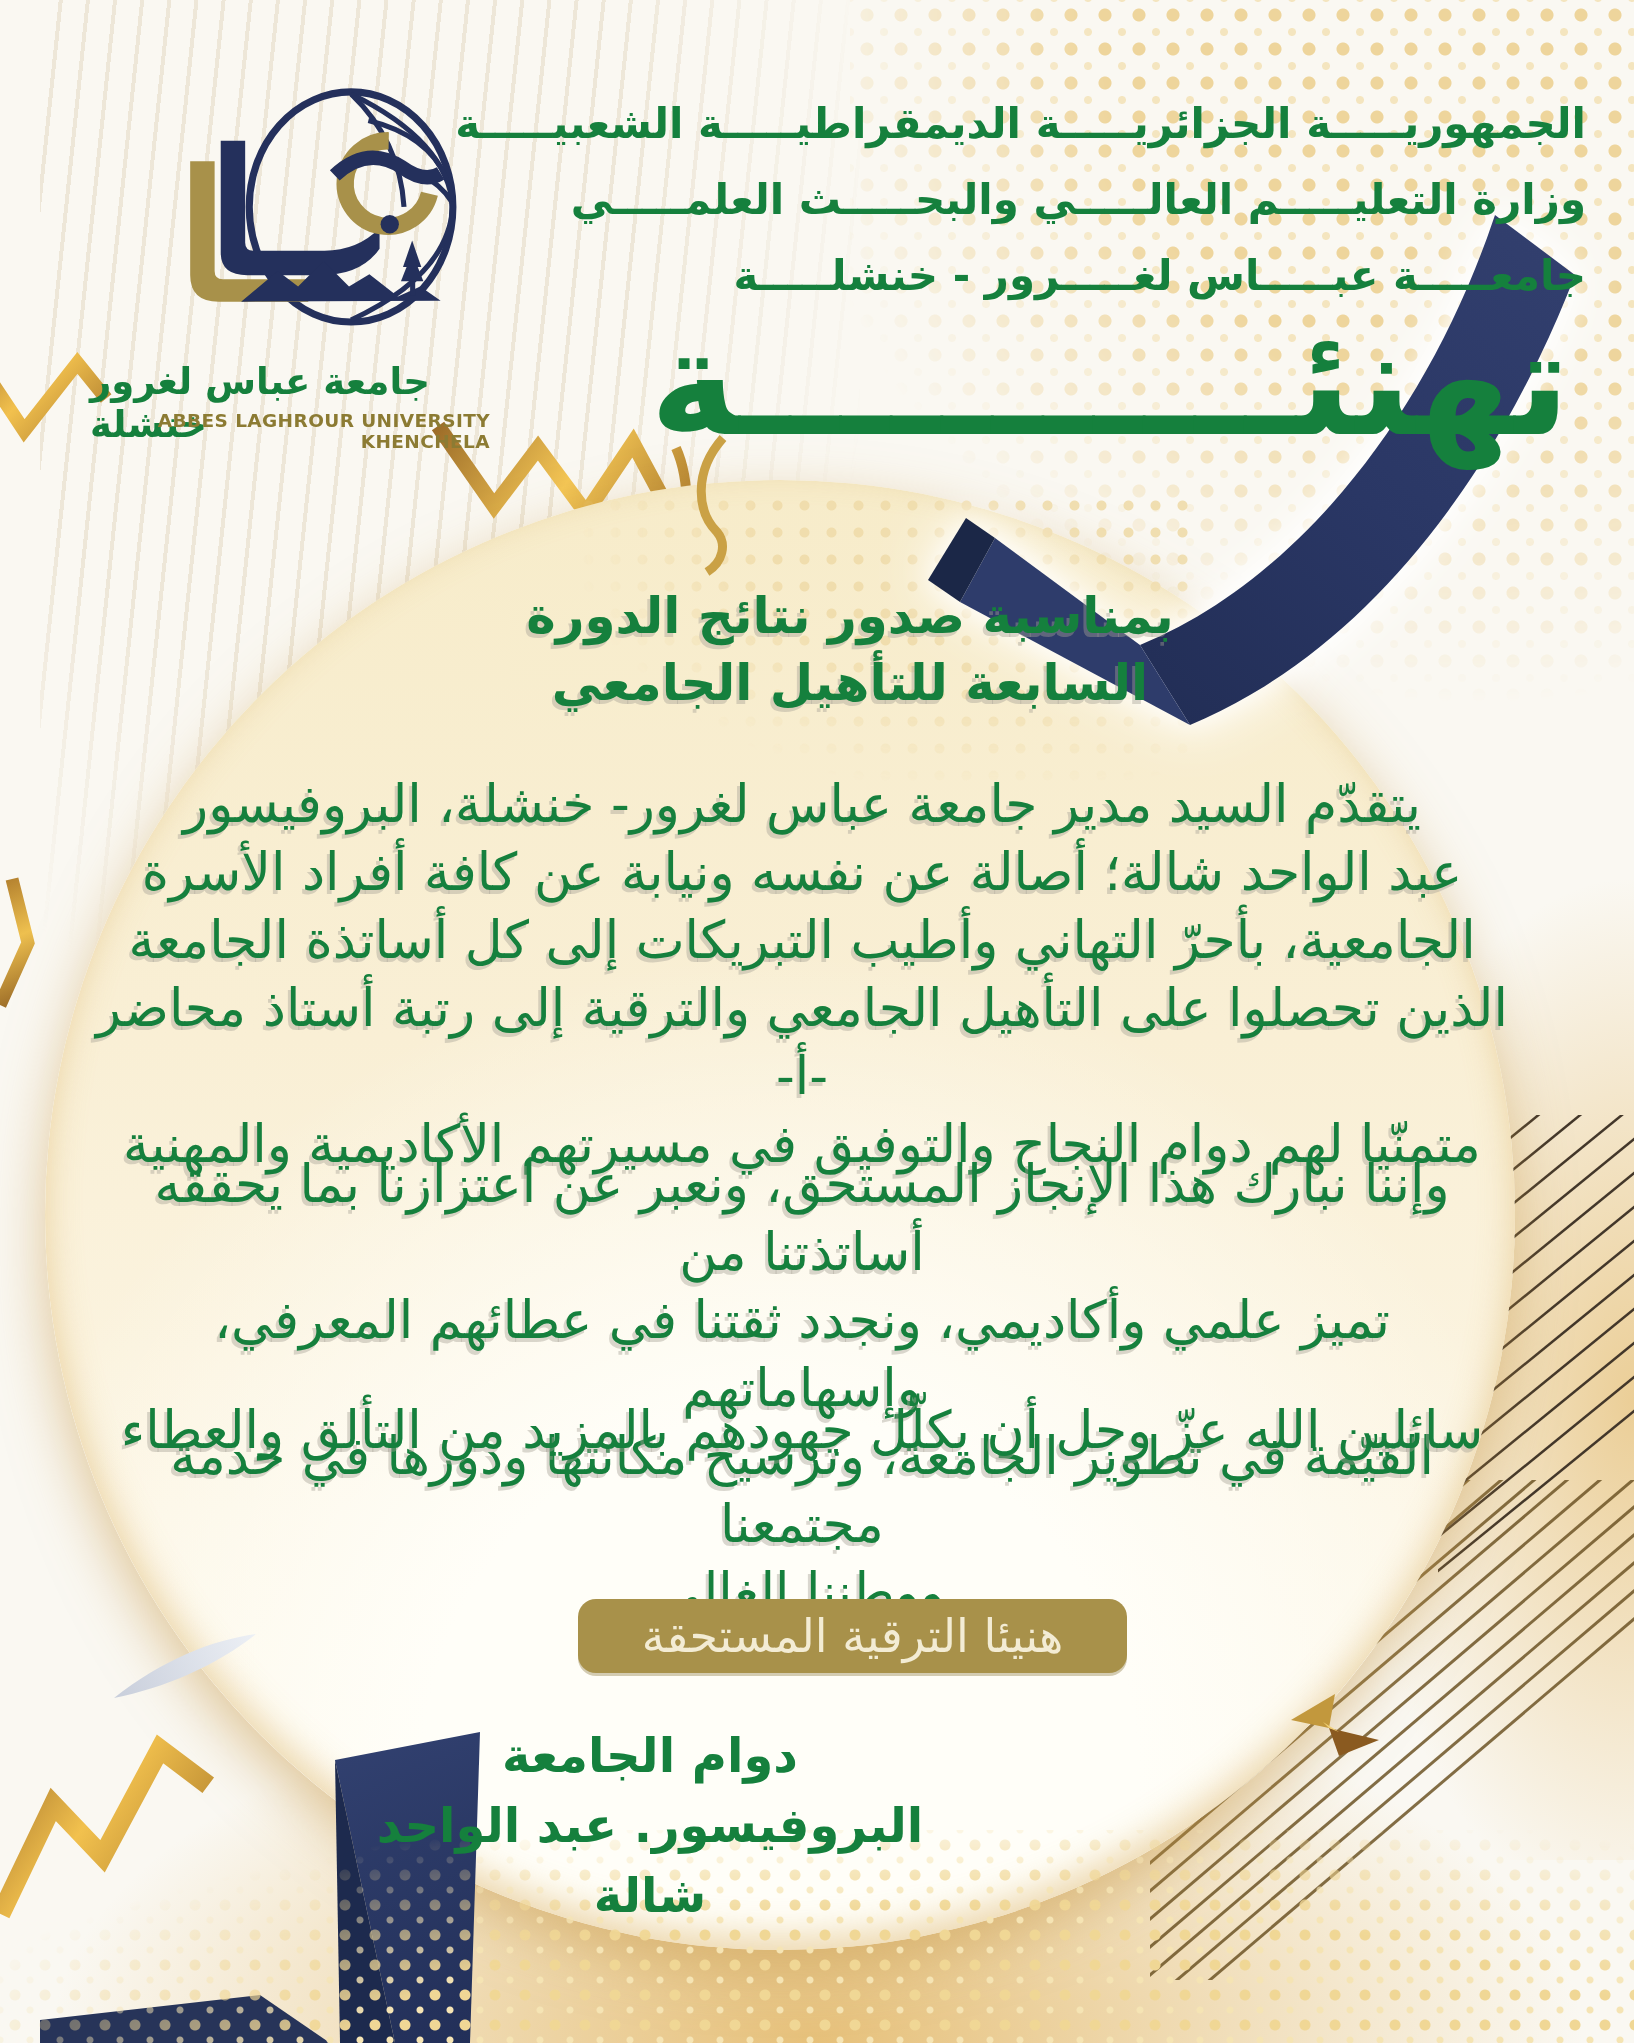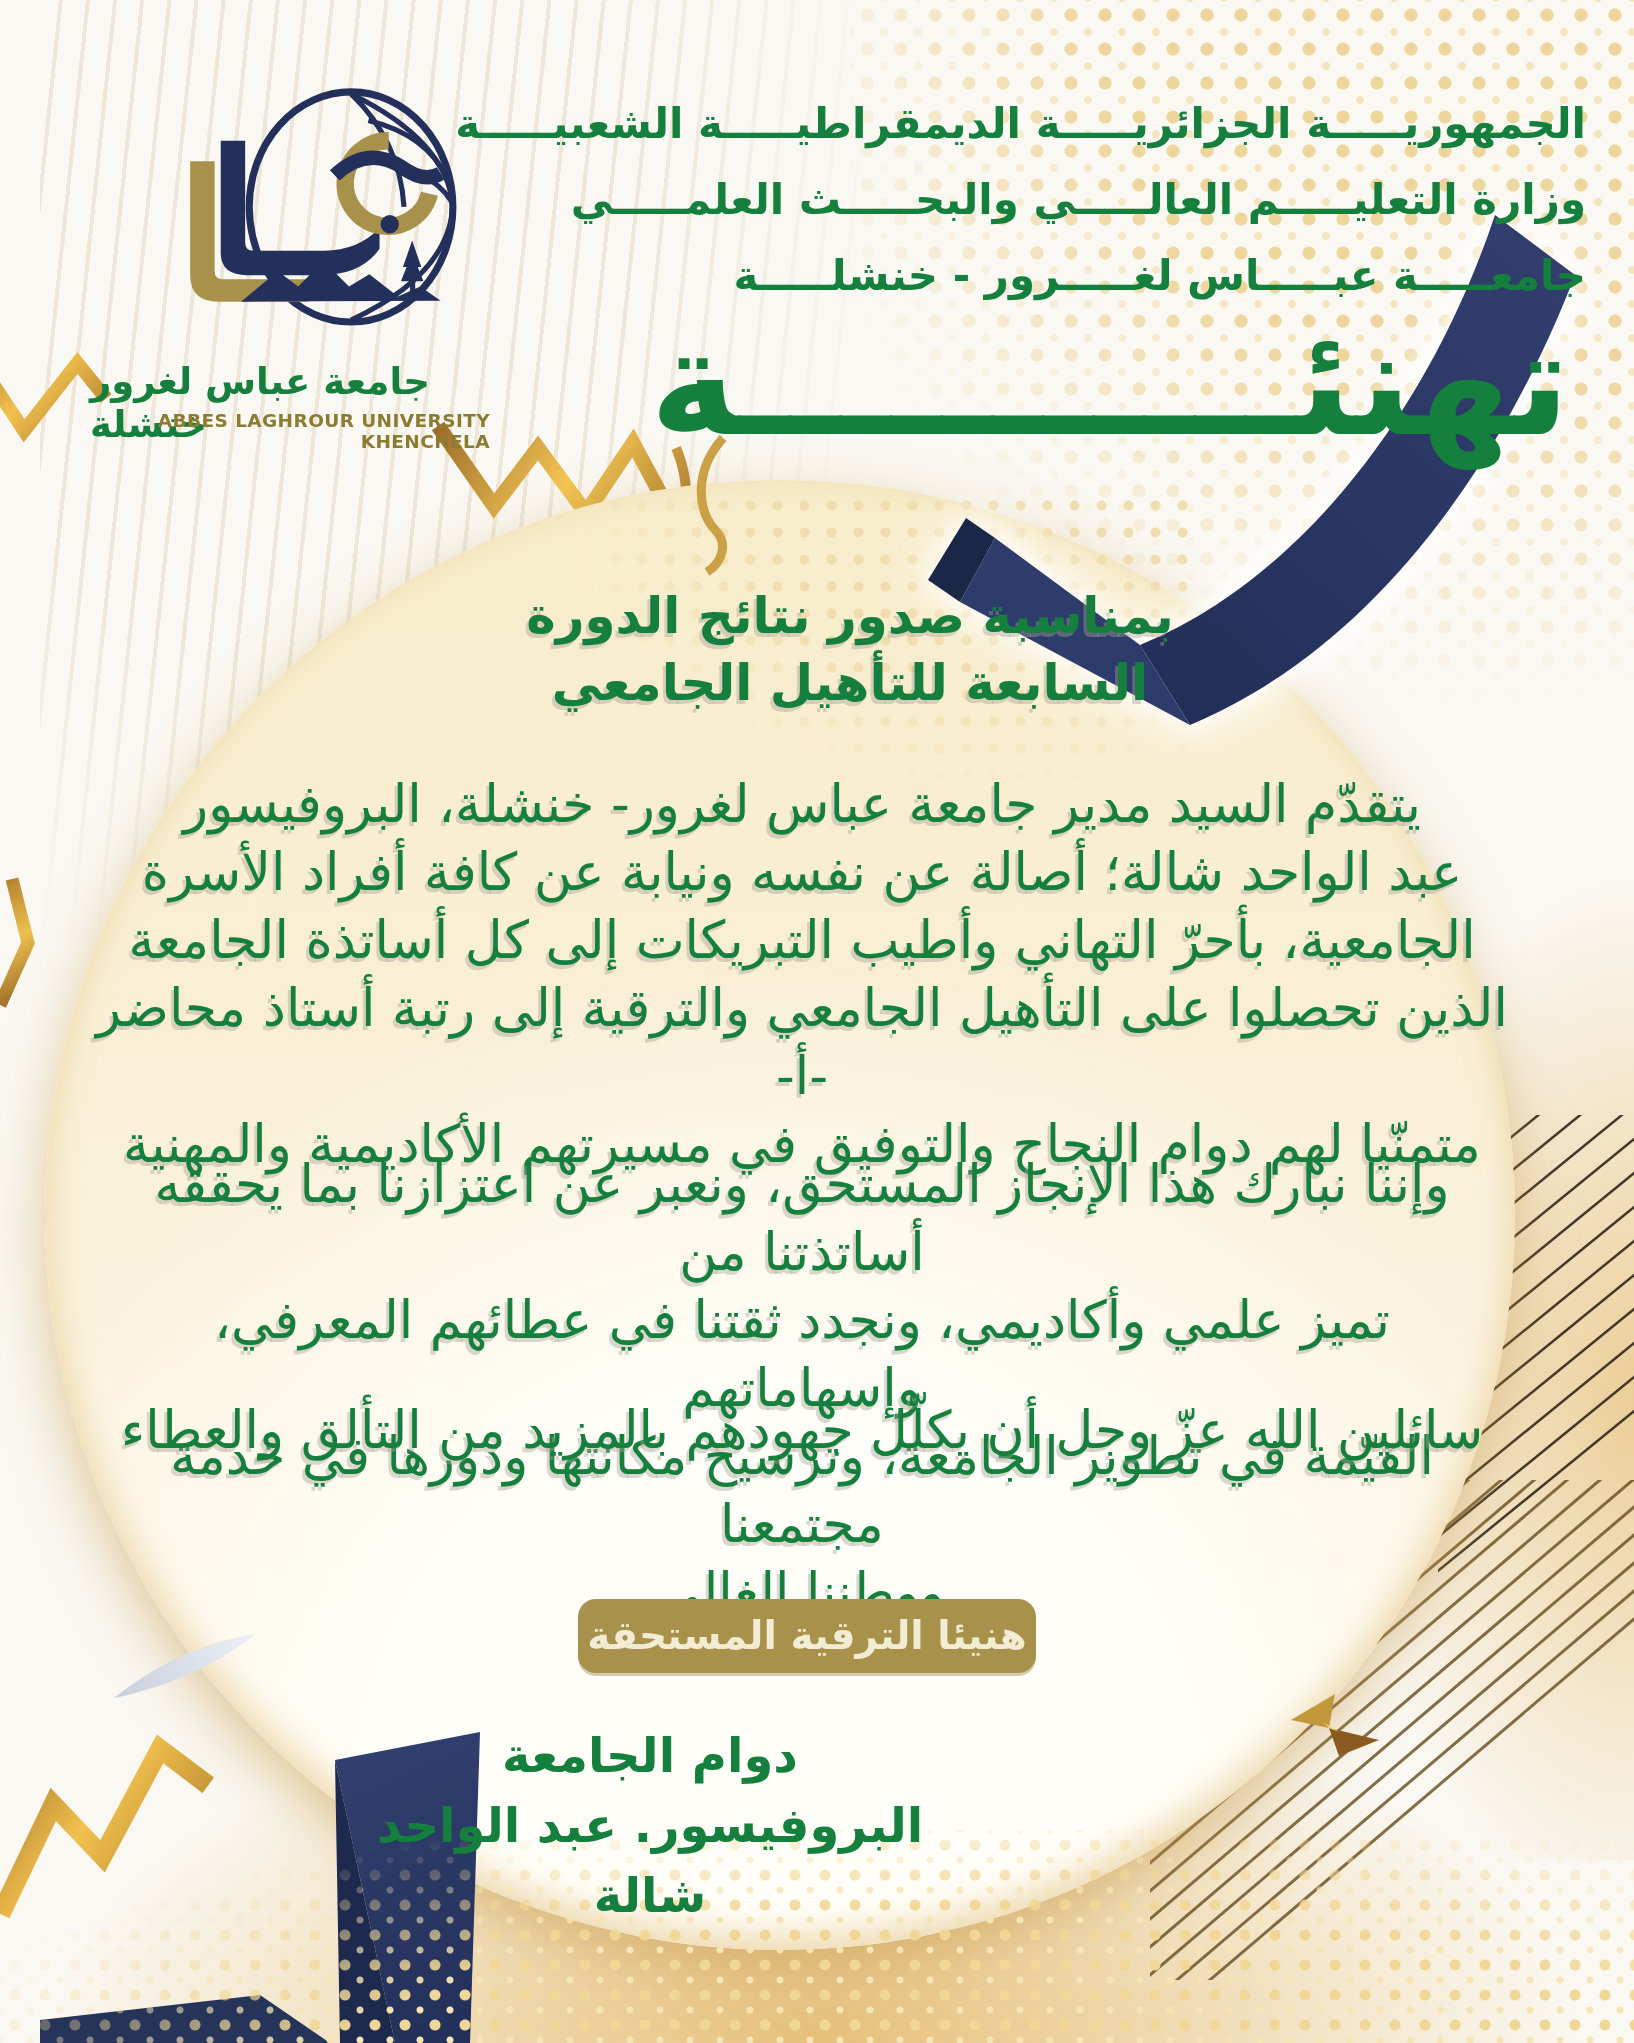--- a/index.html
+++ b/index.html
@@ -63,22 +63,22 @@
   .ribbon-glow{filter:drop-shadow(0 0 14px rgba(255,255,255,.95)) drop-shadow(0 0 30px rgba(255,255,255,.85));}
   
   .navy{color:#15803d;}
   .tsh{text-shadow:-3px 4px 0 rgba(168,161,150,.42);}
   .header-block{right:48px;top:86px;text-align:right;direction:rtl;font-size:42px;font-weight:bold;line-height:76px;}
   .main-title{right:64px;top:298px;direction:rtl;font-size:148px;font-weight:bold;line-height:1.15;}
   .occasion{left:480px;top:583px;width:740px;text-align:center;direction:rtl;font-size:50px;font-weight:bold;line-height:67px;}
   .para{left:92px;top:0;width:1420px;text-align:center;direction:rtl;font-size:52px;font-weight:normal;line-height:68px;}
   .p1{top:770px;} .p2{top:1150px;} .dua{top:1396px;}
   .badge{
-    left:578px;top:1599px;width:458px;height:74px;border-radius:18px;
-    background:#a8914a;color:#f3ecd4;font-size:39px;font-weight:bold;
+    left:578px;top:1599px;width:549px;height:74px;border-radius:18px;
+    background:#a8914a;color:#f3ecd4;font-size:46px;font-weight:normal;
     text-align:center;line-height:74px;direction:rtl;
     box-shadow:0 3px 0 rgba(130,108,46,.35);
   }
   .signature{left:320px;top:1720px;width:660px;text-align:center;direction:rtl;font-size:48px;font-weight:bold;line-height:70px;}
   .logo-ar{left:90px;top:360px;width:400px;text-align:left;direction:rtl;font-size:37px;font-weight:bold;}
   .logo-en{left:90px;top:410px;width:400px;text-align:right;color:#8c7b33;font-size:18.5px;font-weight:bold;letter-spacing:.4px;}
 </style>
 </head>
 <body>
 

